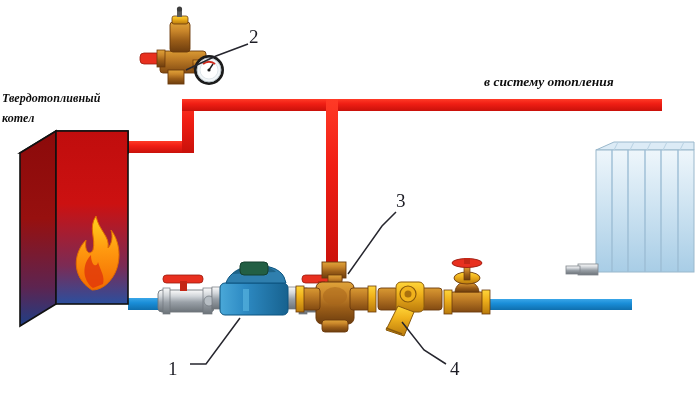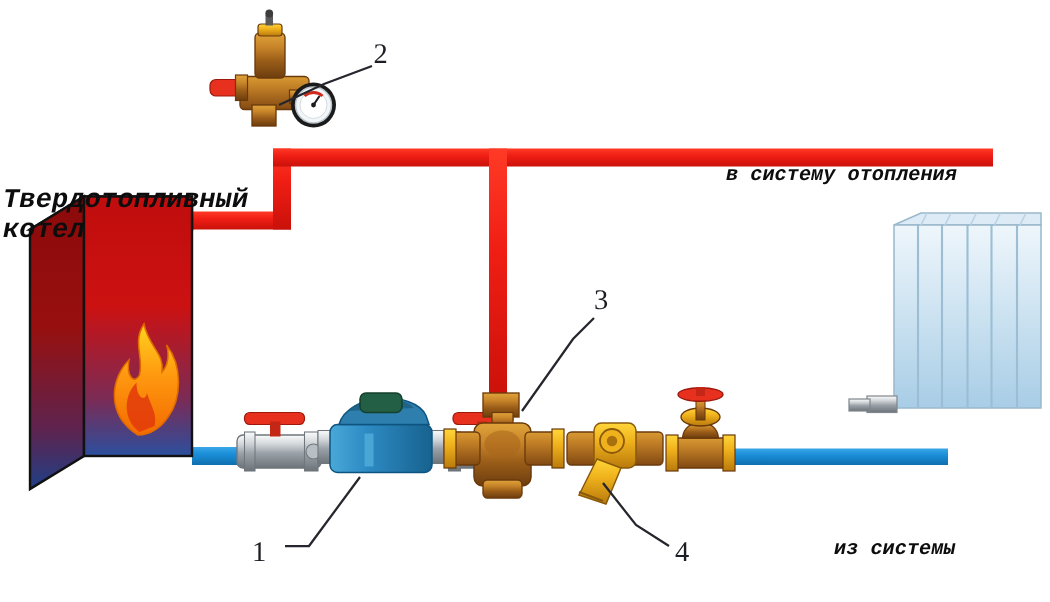--- a/index.html
+++ b/index.html
@@ -1,20 +1,20 @@
 <!DOCTYPE html>
 <html><head>
 <meta charset="utf-8">
 <style>
   html,body{margin:0;padding:0;background:#ffffff;}
   body{width:700px;height:401px;overflow:hidden;font-family:"Liberation Sans",sans-serif;}
   #stage{position:relative;width:700px;height:401px;background:#ffffff;}
 
-  .lbl{position:absolute;font-family:Liberation Mono, monospace;font-weight:bold;font-style:italic;color:#0d0d0d;white-space:pre;margin-top:36px;}
-  #boiler-label{left:2px;top:88px;font-size:18px;line-height:20px;letter-spacing:.1px;}
+  .lbl{position:absolute;font-family:Liberation Serif, serif;font-weight:bold;font-style:italic;color:#0d0d0d;white-space:pre;}
+  #boiler-label{left:2px;top:88px;font-size:12px;line-height:20px;letter-spacing:.1px;}
   #supply-label{left:484px;top:74px;font-size:13.5px;}
   #return-label{left:556px;top:322px;font-size:13.5px;line-height:18px;}
 
   .callout{position:absolute;font-family:"Liberation Serif",serif;font-style:normal;font-weight:normal;font-size:19px;color:#1d1d25;}
 
   svg{position:absolute;left:0;top:0;}
 </style>
 </head>
 <body>
 
@@ -237,20 +237,20 @@
       <path d="M190 364 L 206 364 L 240 318"></path>
       <path d="M248 44 L 216 56 L 186 70"></path>
       <path d="M396 212 L 382 226 L 348 274"></path>
       <path d="M402 322 L 424 350 L 446 364"></path>
     </g>
   </svg>
 
   <div class="lbl" id="boiler-label">Твердотопливный
 котел</div>
   <div class="lbl" id="supply-label">в систему отопления</div>
-  <div class="lbl" id="return-label"><span>из системы</span><br></div>
+  <div class="lbl" id="return-label"><br></div>
 
   <div class="callout" style="left:168px;top:358px;">1</div>
   <div class="callout" style="left:249px;top:26px;">2</div>
   <div class="callout" style="left:396px;top:190px;">3</div>
   <div class="callout" style="left:450px;top:358px;">4</div>
 
 </div>
 
 </body></html>

